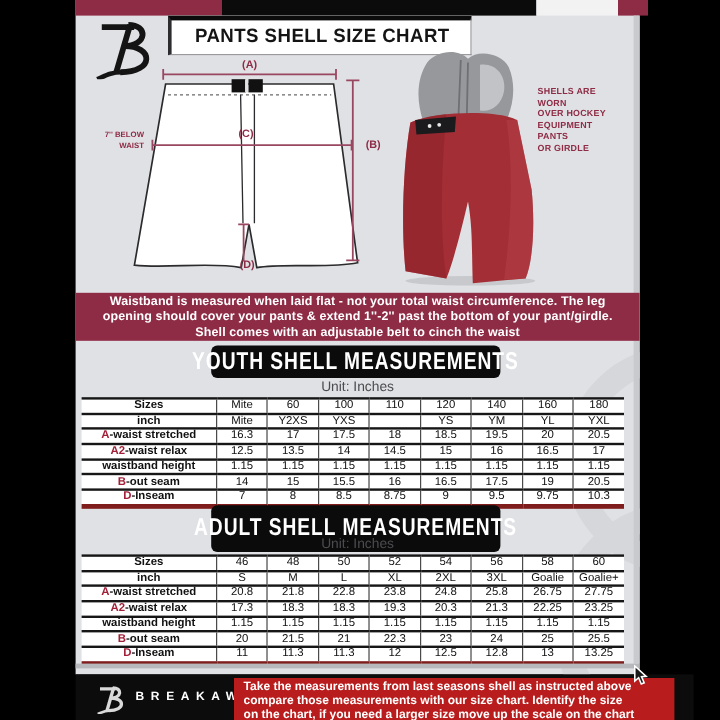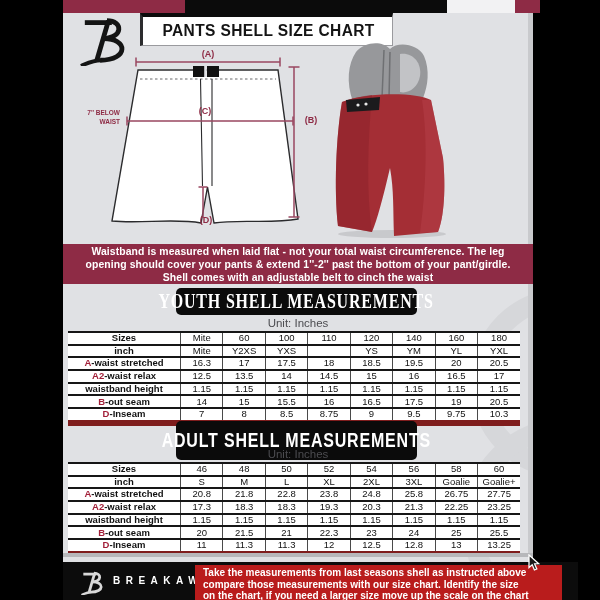--- a/index.html
+++ b/index.html
@@ -30,34 +30,34 @@
   .photo-caption{left:448px;top:71px;width:70px;color:#8e2b45;font-weight:bold;font-size:7.4px;
                  line-height:9.6px;white-space:pre-line;letter-spacing:.2px;}
   
   .notice{left:63px;top:244px;width:470px;height:40px;background:#8e2b45;display:flex;
           align-items:center;justify-content:center;}
   .notice div{color:#fff;font-weight:bold;font-size:10.4px;line-height:13px;text-align:center;
               white-space:pre-line;letter-spacing:.1px;}
   
   .banner{left:176px;width:241px;background:#0b0b0b;border-radius:5px;display:flex;
           align-items:center;justify-content:center;}
-  .banner.youth{top:288px;height:27px;font-family:Liberation Serif, serif;}
+  .banner.youth{top:288px;height:27px;}
   .banner.adult{top:421px;height:39px;}
   .banner span{color:#fff;font-weight:bold;font-size:20px;letter-spacing:1px;white-space:nowrap;
                transform:scale(.8,1.02);}
   .unit{left:63px;width:470px;text-align:center;color:#4c4c50;font-size:11.5px;}
   .unit.u1{top:317px;} .unit.u2{top:448px;}
   
   table.meas{position:absolute;left:68px;width:452px;border-collapse:collapse;table-layout:fixed;
              background:transparent;}
   table.meas.t1{top:331px;} table.meas.t2{top:462px;}
   table.meas td{background:#fff;border-top:2px solid #161616;border-left:1px solid #4a4a4a;
                 height:10.7px;padding:0;text-align:center;vertical-align:middle;
                 font-size:9.5px;color:#111;line-height:10.5px;}
-  table.meas tr:last-child td{border-bottom:6px solid #7f1d1d;}
+  table.meas tr:last-child td{border-bottom:4px solid #7f1d1d;}
   table.meas td:first-child{border-left:none;width:112px;font-weight:bold;}
   table.meas td.hdr{font-weight:normal;}
   table.meas .pfx{color:#a21f38;font-weight:bold;}
   
   .wm{border:20px solid #d6d7da;border-radius:50%;background:transparent;}
   .wm.w1{left:470px;top:288px;width:150px;height:150px;}
   .wm.w2{left:462px;top:418px;width:170px;height:170px;}
   .edge-line{left:63px;top:553px;width:470px;height:4px;background:#b7b8bb;}
   .page-edge{left:528px;top:13px;width:5px;height:540px;background:#c9cacd;}
   
@@ -137,20 +137,24 @@
       <path d="M52 10 L50 58 M58 12 L57 58" stroke="#6f7073" stroke-width="1.5"></path>
 
       <path d="M10 62 C34 52 84 52 99 60 L111 118 C114 148 112 178 106 192 L62 196 C61 170 62 150 58 128 C51 158 45 180 40 192 L6 186 C2 150 4 96 10 62 Z" fill="#a42e35"></path>
       <path d="M10 62 C20 58 30 56 40 55 C36 100 34 150 40 192 L6 186 C2 150 4 96 10 62 Z" fill="#8c2329" opacity="0.55"></path>
       <path d="M99 60 L111 118 C114 148 112 178 106 192 L88 193 C94 150 96 100 90 60 Z" fill="#b5404a" opacity="0.5"></path>
       <path d="M14 60 L48 57 L47 70 L15 72 Z" fill="#1b1b1d"></path>
       <circle cx="26" cy="65" r="1.6" fill="#e8e8e8"></circle>
       <circle cx="34" cy="64" r="1.6" fill="#e8e8e8"></circle>
     </svg>
   </div>
+  <div class="abs photo-caption">SHELLS ARE WORN
+OVER HOCKEY
+EQUIPMENT PANTS
+OR GIRDLE</div>
 
   <div class="abs notice">
     <div>Waistband is measured when laid flat - not your total waist circumference. The leg
 opening should cover your pants &amp; extend 1''-2'' past the bottom of your pant/girdle.
 Shell comes with an adjustable belt to cinch the waist</div>
   </div>
 
   <div class="abs banner youth">
     <span>YOUTH SHELL MEASUREMENTS</span>
   </div>

